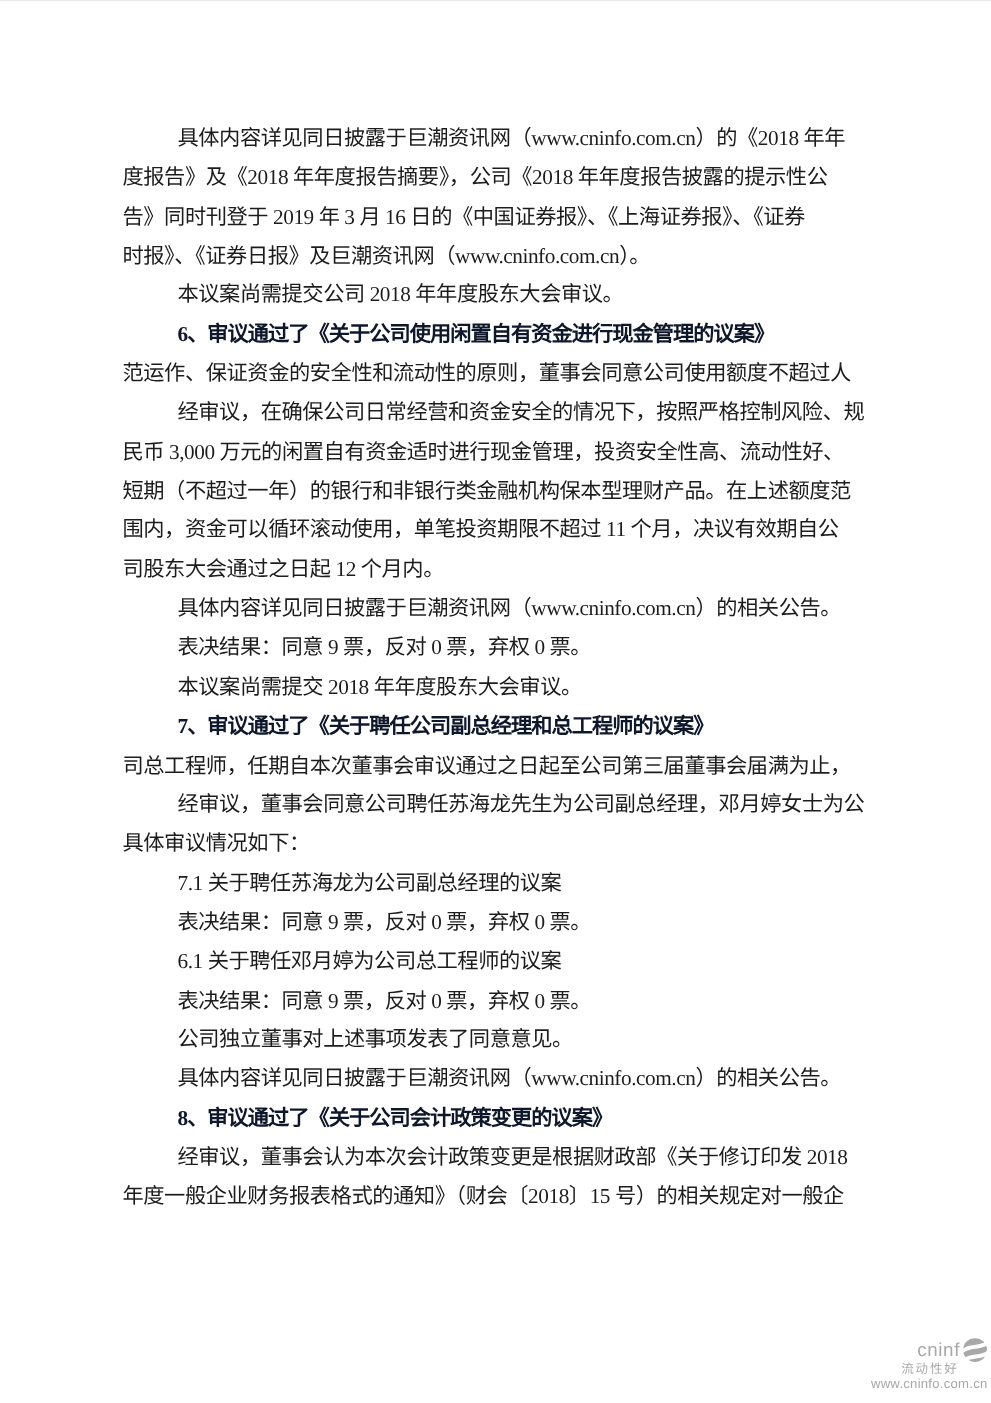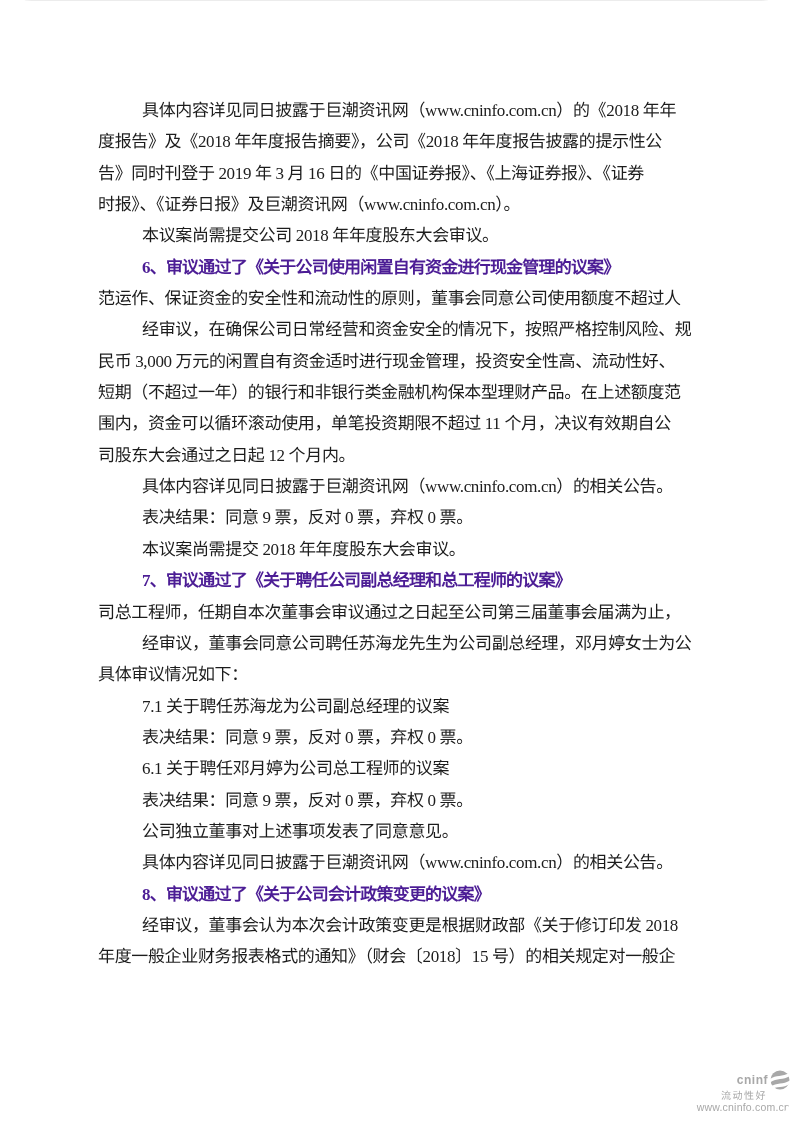--- a/index.html
+++ b/index.html
@@ -7,21 +7,20 @@
     padding: 0;
     background: #ffffff;
   }
   #page {
     position: relative;
     width: 793px;
     height: 1122px;
     background: #ffffff;
     overflow: hidden;
     font-family: "Liberation Serif", "DejaVu Serif", serif;
-    border-radius: 32px;
   }
   #page-top-edge {
     position: absolute;
     top: 0; left: 0; right: 0;
     height: 1px;
     background: #ececec;
   }
   #doc-body {
     position: absolute;
     left: 98px;
@@ -33,43 +32,43 @@
     height: 31.35px;
     line-height: 31.35px;
     font-size: 17px;
     letter-spacing: -0.35px;
     white-space: nowrap;
     text-align: left;
   }
   .ind { padding-left: 44px; }
   .hdr {
     font-weight: bold;
-    color: #4c1d95;
+    color: #0f172a;
     letter-spacing: -0.8px;
   }
   
   #watermark {
     position: absolute;
     top: 1070px;
     right: 3px;
     color: #a8a8a8;
     text-align: right;
     line-height: 1;
     font-family: "Liberation Sans", "DejaVu Sans", sans-serif;
     user-select: none;
   }
   .wm-row1 {
     display: flex;
     justify-content: flex-end;
     align-items: center;
     gap: 2px;
   }
   .wm-logo-text {
-    font-weight: bold;
-    font-size: 12px;
+    font-weight: normal;
+    font-size: 15px;
     letter-spacing: 0.5px;
   }
   .wm-swirl { width: 20px; height: 20px; display: block; }
   .wm-row2 {
     font-size: 10px;
     letter-spacing: 1.5px;
     margin: 1px 23px 1px 0;
   }
   .wm-row3 { font-size: 10.5px; letter-spacing: 0.2px; }
 </style>

